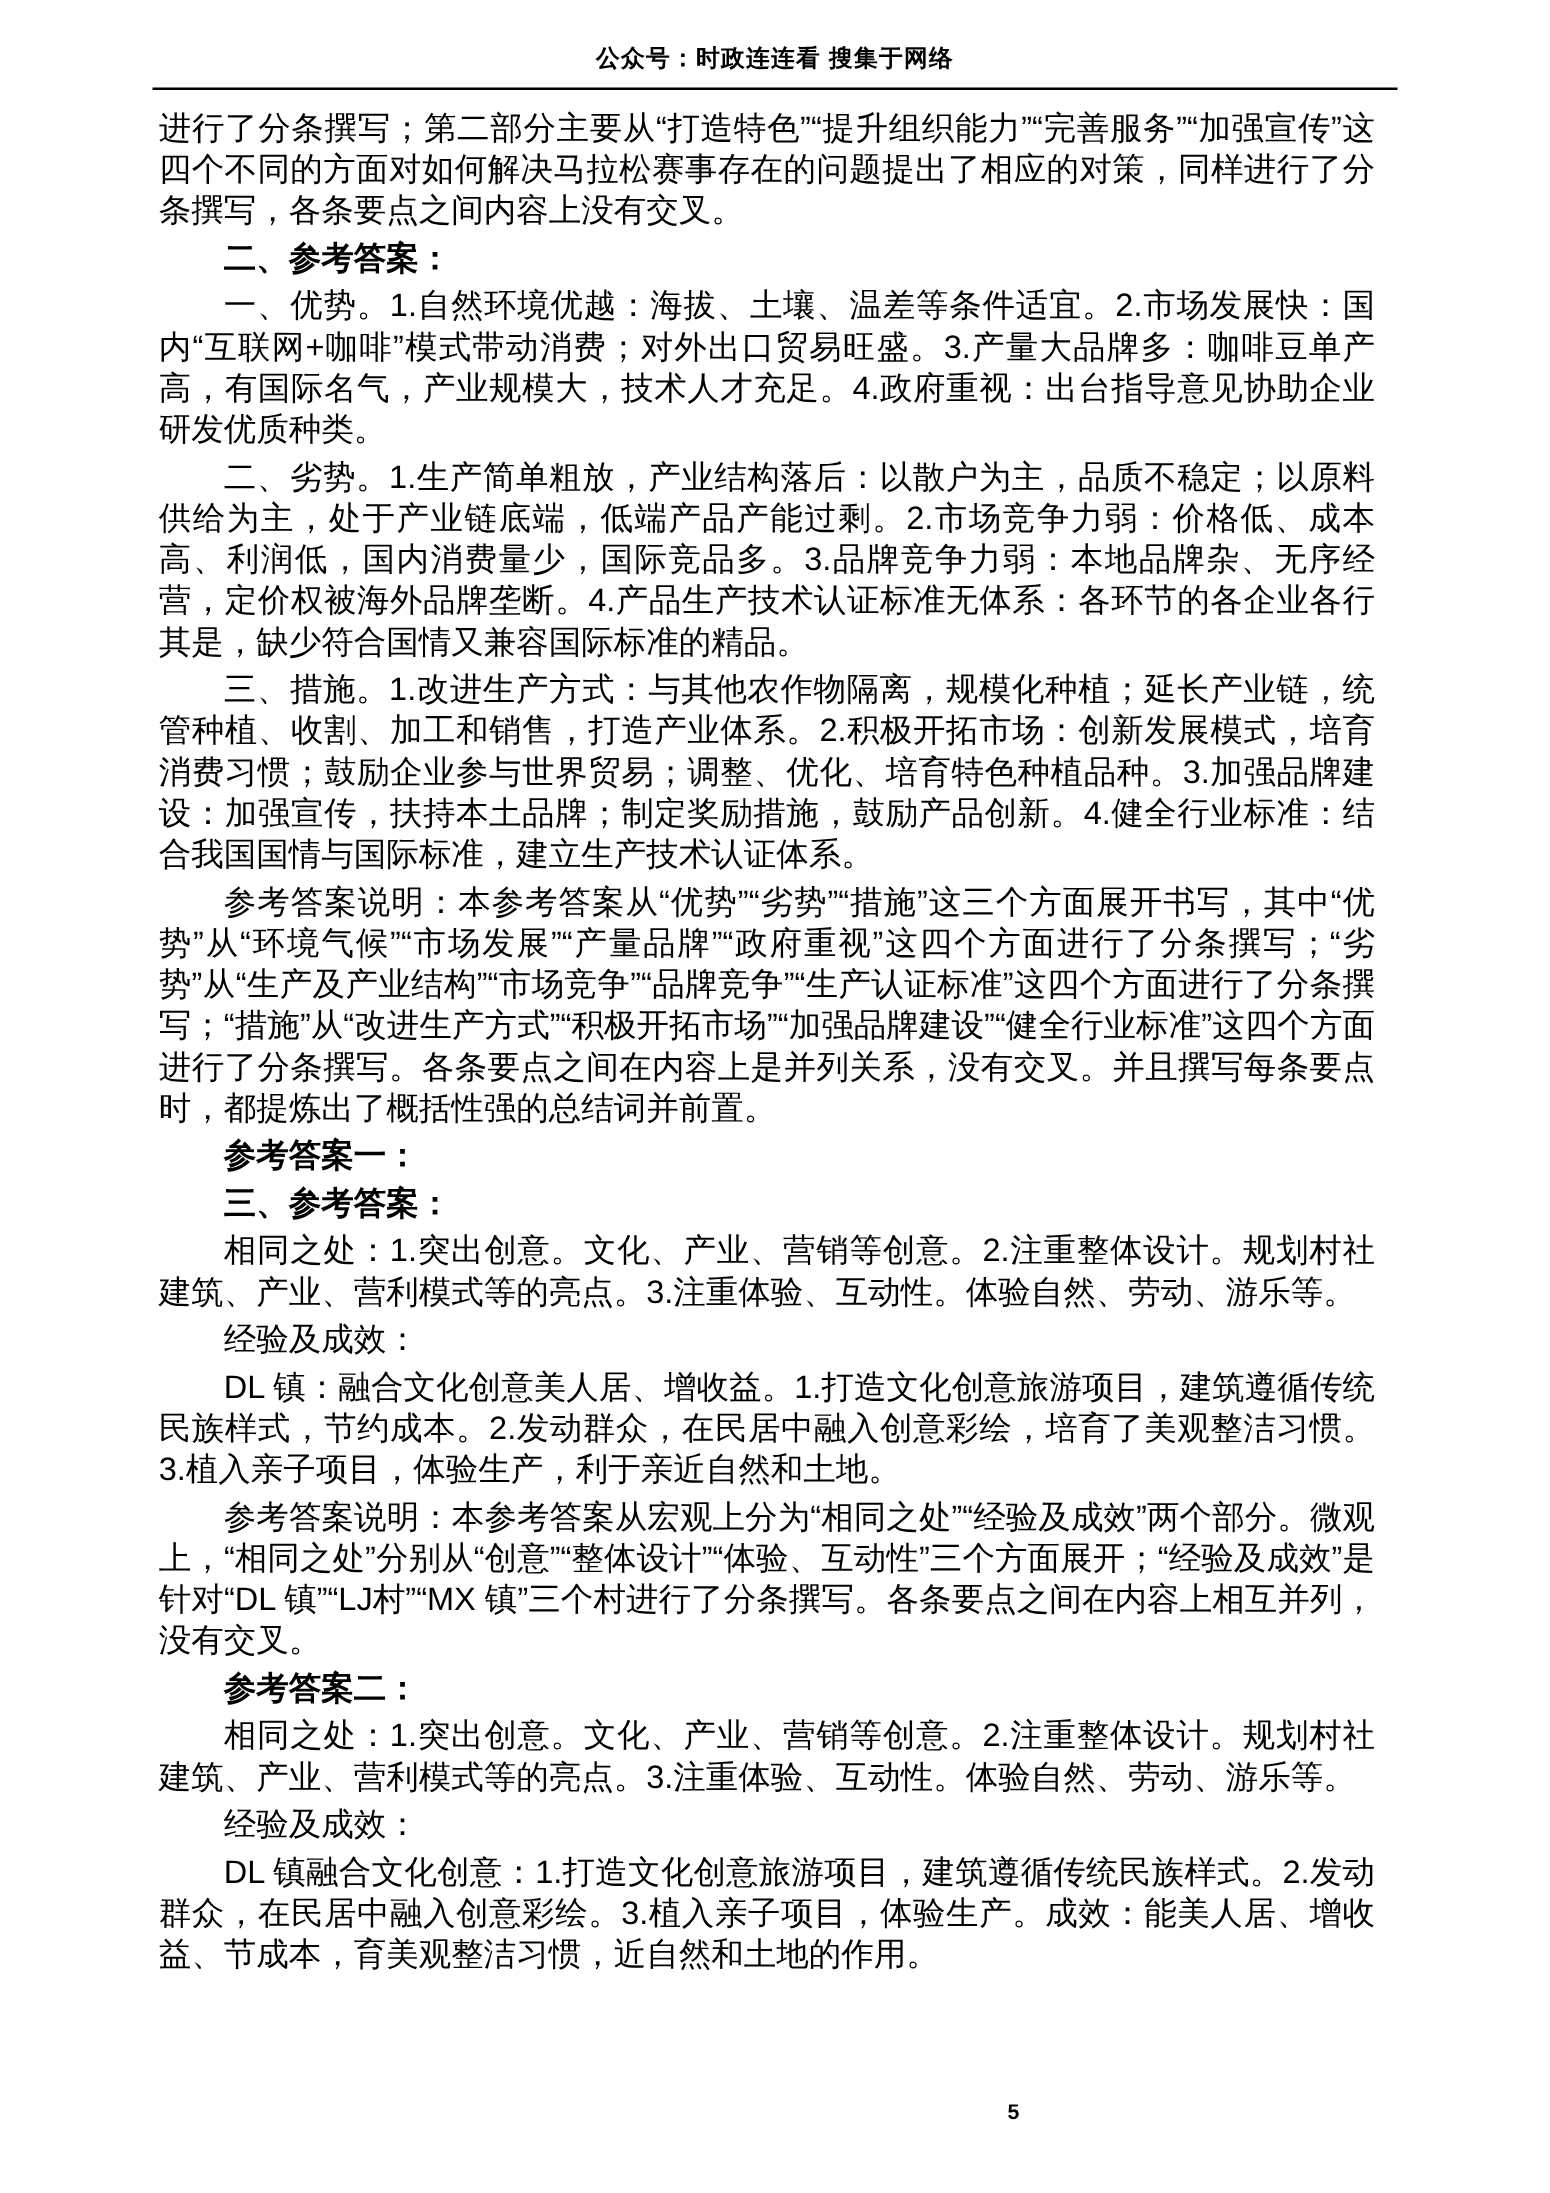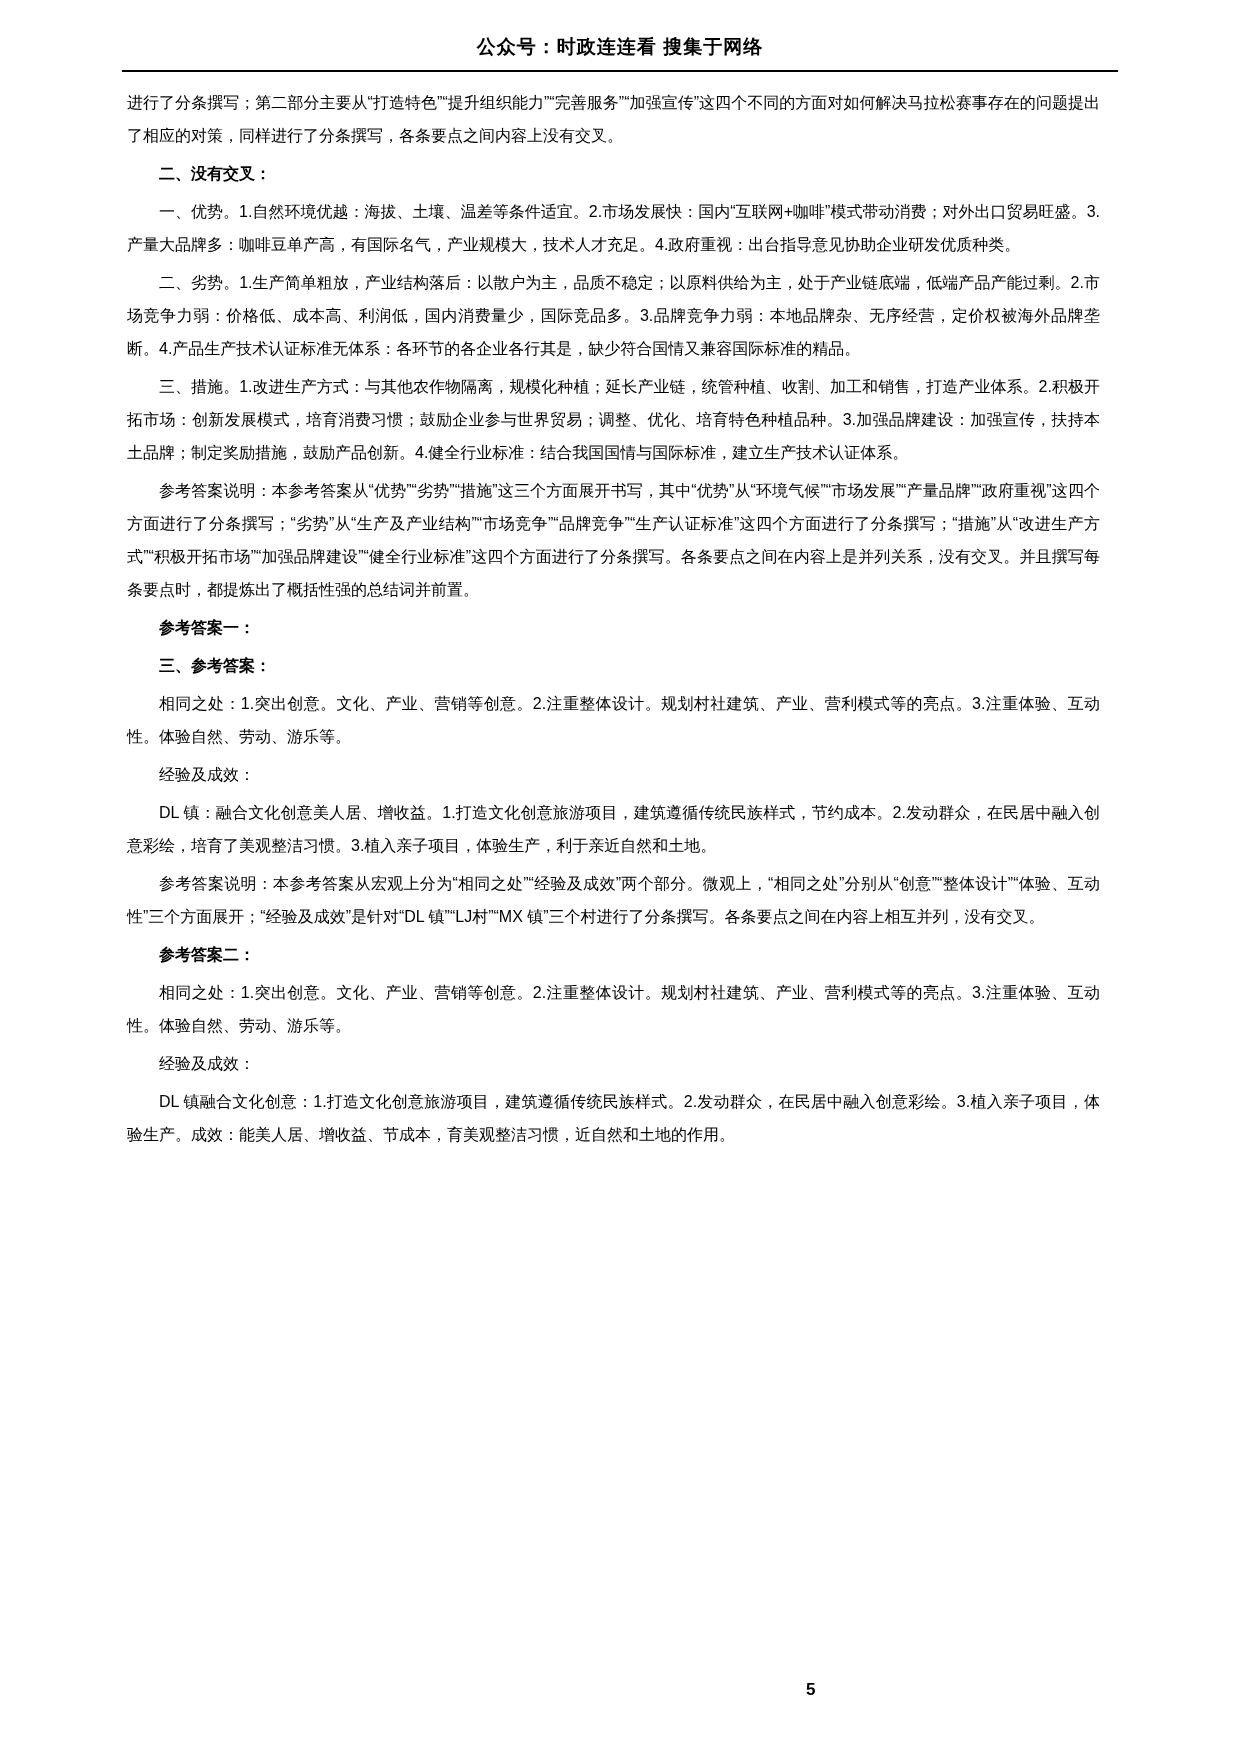--- a/index.html
+++ b/index.html
@@ -22,21 +22,21 @@
     font-weight: bold;
     font-size: 19px;
     letter-spacing: 1px;
     padding-bottom: 10px;
     border-bottom: 2.5px solid #000000;
   }
   .content {
     margin: 14px 140px 0 127px;
   }
   .content p {
-    font-size: 16px;
+    font-size: 26px;
     line-height: 33px;
     margin: 5px 0;
     text-align: justify;
     text-align-last: left;
     word-break: break-all;
   }
   .content p.indent {
     text-indent: 2em;
   }
   .content p.heading {
@@ -52,21 +52,21 @@
 </style>
 </head>
 <body>
 
 <div class="page">
 
   <div class="doc-header">公众号：时政连连看 搜集于网络</div>
 
   <div class="content">
     <p class="body">进行了分条撰写；第二部分主要从“打造特色”“提升组织能力”“完善服务”“加强宣传”这四个不同的方面对如何解决马拉松赛事存在的问题提出了相应的对策，同样进行了分条撰写，各条要点之间内容上没有交叉。</p>
-    <p class="heading indent">二、没有交叉：</p>
+    <p class="heading indent">二、参考答案：</p>
     <p class="indent">一、优势。1.自然环境优越：海拔、土壤、温差等条件适宜。2.市场发展快：国内“互联网+咖啡”模式带动消费；对外出口贸易旺盛。3.产量大品牌多：咖啡豆单产高，有国际名气，产业规模大，技术人才充足。4.政府重视：出台指导意见协助企业研发优质种类。</p>
     <p class="indent">二、劣势。1.生产简单粗放，产业结构落后：以散户为主，品质不稳定；以原料供给为主，处于产业链底端，低端产品产能过剩。2.市场竞争力弱：价格低、成本高、利润低，国内消费量少，国际竞品多。3.品牌竞争力弱：本地品牌杂、无序经营，定价权被海外品牌垄断。4.产品生产技术认证标准无体系：各环节的各企业各行其是，缺少符合国情又兼容国际标准的精品。</p>
     <p class="indent">三、措施。1.改进生产方式：与其他农作物隔离，规模化种植；延长产业链，统管种植、收割、加工和销售，打造产业体系。2.积极开拓市场：创新发展模式，培育消费习惯；鼓励企业参与世界贸易；调整、优化、培育特色种植品种。3.加强品牌建设：加强宣传，扶持本土品牌；制定奖励措施，鼓励产品创新。4.健全行业标准：结合我国国情与国际标准，建立生产技术认证体系。</p>
     <p class="indent">参考答案说明：本参考答案从“优势”“劣势”“措施”这三个方面展开书写，其中“优势”从“环境气候”“市场发展”“产量品牌”“政府重视”这四个方面进行了分条撰写；“劣势”从“生产及产业结构”“市场竞争”“品牌竞争”“生产认证标准”这四个方面进行了分条撰写；“措施”从“改进生产方式”“积极开拓市场”“加强品牌建设”“健全行业标准”这四个方面进行了分条撰写。各条要点之间在内容上是并列关系，没有交叉。并且撰写每条要点时，都提炼出了概括性强的总结词并前置。</p>
     <p class="heading indent">参考答案一：</p>
     <p class="heading indent">三、参考答案：</p>
     <p class="indent">相同之处：1.突出创意。文化、产业、营销等创意。2.注重整体设计。规划村社建筑、产业、营利模式等的亮点。3.注重体验、互动性。体验自然、劳动、游乐等。</p>
     <p class="indent">经验及成效：</p>
     <p class="indent">DL 镇：融合文化创意美人居、增收益。1.打造文化创意旅游项目，建筑遵循传统民族样式，节约成本。2.发动群众，在民居中融入创意彩绘，培育了美观整洁习惯。3.植入亲子项目，体验生产，利于亲近自然和土地。</p>
     <p class="indent">参考答案说明：本参考答案从宏观上分为“相同之处”“经验及成效”两个部分。微观上，“相同之处”分别从“创意”“整体设计”“体验、互动性”三个方面展开；“经验及成效”是针对“DL 镇”“LJ村”“MX 镇”三个村进行了分条撰写。各条要点之间在内容上相互并列，没有交叉。</p>

